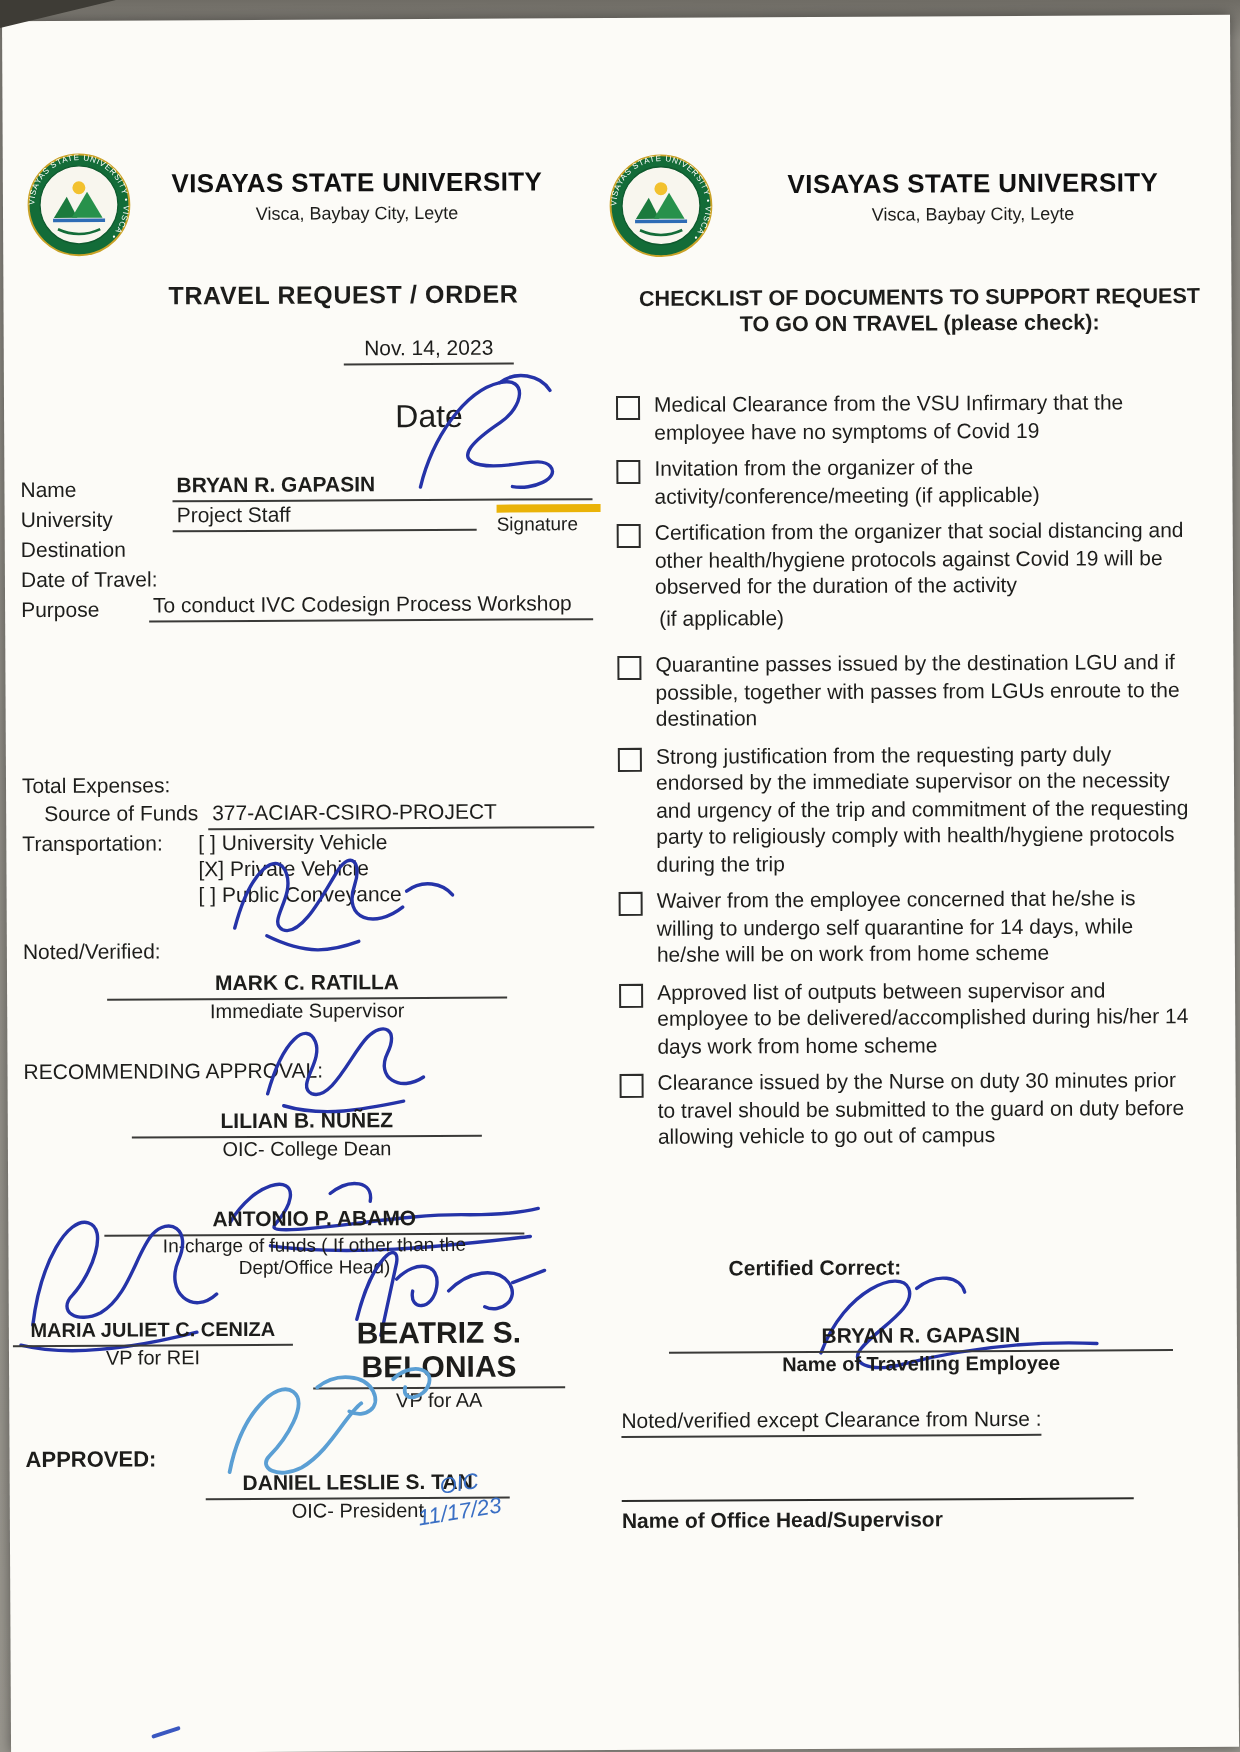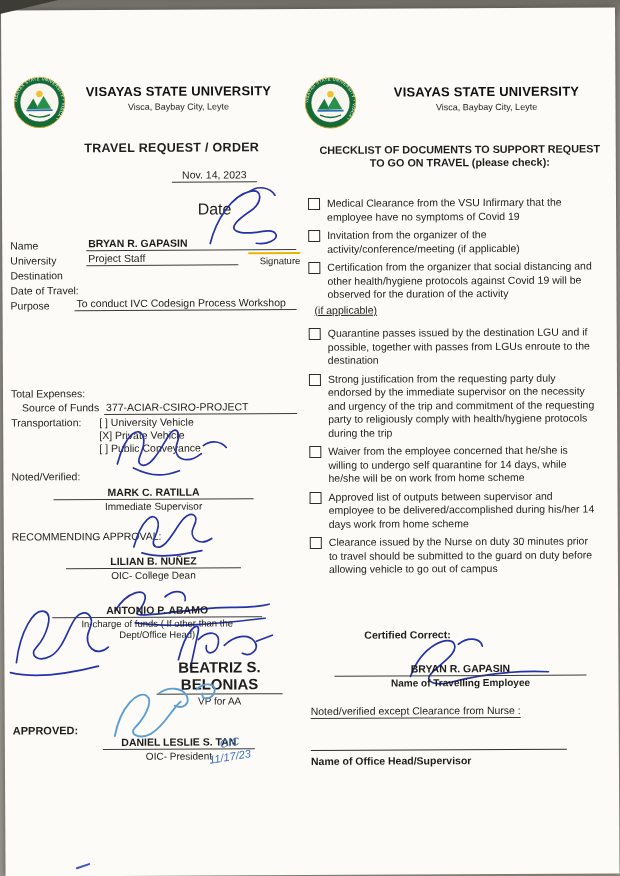--- a/index.html
+++ b/index.html
@@ -26,41 +26,41 @@
   .form-title { font-size:12.5px; font-weight:bold; letter-spacing:0.3px; }
 
   .date-val { display:inline-block; border-bottom:1px solid #3a3a38; padding:0 10px 1px; font-size:10.5px;text-align:center; }
   .date-lab { font-size:16px; margin-top:18px; }
 
   .frow { display:flex; height:15px; font-size:10.5px; align-items:flex-end; }
   .flabel { width:76px; flex:none; }
   .fvalue { flex:1; border-bottom:1px solid #3a3a38; padding:0 2px 1px; }
   .fvalue.fixed { flex:none; width:152px; }
 
-  .sig-label { border-top:2px solid #eab308; font-size:9.5px; text-align:right; padding-top:1px; }
+  .sig-label { border-top:4px solid #eab308; font-size:9.5px; text-align:left; padding-top:1px; }
 
   .opt { font-size:10.5px; height:13px; }
 
   .sigblock .signame { font-weight:bold; font-size:10.5px; text-align:center;
                        border-bottom:1px solid #3a3a38; padding-bottom:1px; }
   .sigblock .sigtitle { font-size:10px; text-align:center; margin-top:1px; }
   .sigblock .sigtitle2 { font-size:9.5px; text-align:center; }
 
   .sigsvg { position:absolute; pointer-events:none; }
   .sigsvg path { fill:none; stroke:#2533a8; stroke-width:1.7; stroke-linecap:round; stroke-linejoin:round; }
   .sigsvg.light path { stroke:#5b9fd4; stroke-width:1.9; }
 
   .handnote { color:#3a6fc4; font-style:italic; font-size:11px; transform:rotate(-9deg); }
 
   .chk-title { font-size:10.8px; font-weight:bold; line-height:1.25; }
 
   .citem { display:flex; margin-bottom:5px; }
   .cbox { flex:none; width:12px; height:12px; border:1.4px solid #2c2c2a; margin:1px 7px 0 0; background:#fdfdfa; }
   .ctext { width:268px; font-size:10.5px; line-height:13.5px; }
-  .cnote { font-size:10.5px; line-height:13.5px; margin:2px 0 10px 6px;text-decoration:underline; }
+  .cnote { font-size:10.5px; line-height:13.5px; margin:2px 0 10px 21px; }
 
   .blank-line { border-bottom:1.2px solid #2c2c2a; }
   .ink-dash { position:absolute; width:15px; height:2px; background:#3a57c0; transform:rotate(-18deg); border-radius:2px; }
 </style>
 </head>
 <body>
 
 <div class="scan">
   <div class="paper">
     <div class="layer">
@@ -165,20 +165,24 @@
       <svg class="sigsvg" style="left:0px; top:592px;" width="118" height="78" viewBox="0 0 118 78">
         <path d="M12,60 C16,28 30,6 40,9 C50,12 42,34 32,45 C24,53 34,60 46,54 C60,46 64,24 72,15 C80,6 92,12 85,28 C78,44 92,56 104,45"></path>
         <path d="M6,70 C30,76 62,72 94,64"></path>
       </svg>
       <svg class="sigsvg" style="left:150px; top:606px;" width="125" height="58" viewBox="0 0 125 58">
         <path d="M24,44 C32,12 46,4 44,16 L36,52"></path>
         <path d="M44,24 C54,14 66,16 64,28 C62,40 50,40 52,30"></path>
         <path d="M70,30 C80,20 94,18 100,26 C106,34 96,42 88,38"></path>
         <path d="M102,26 L118,20"></path>
       </svg>
+      <div class="abs sigblock" style="left:2px; top:650px; width:140px;">
+        <div class="signame" style="font-size:10px;">MARIA JULIET C. CENIZA</div>
+        <div class="sigtitle">VP for REI</div>
+      </div>
       <div class="abs sigblock" style="left:152px; top:649px; width:126px;">
         <div class="signame" style="font-size:15px;">BEATRIZ S. BELONIAS</div>
         <div class="sigtitle">VP for AA</div>
       </div>
 
       <div class="abs bold" style="left:8px; top:714px; font-size:11px;">APPROVED:</div>
       <svg class="sigsvg light" style="left:92px; top:670px;" width="148" height="76" viewBox="0 0 148 76">
         <path d="M18,56 C24,26 42,10 50,16 C58,22 46,40 38,48 C32,54 42,60 54,54 C68,46 76,28 84,22"></path>
         <path d="M62,14 C72,6 86,8 90,16 C94,24 86,30 78,26"></path>
         <path d="M100,10 C108,2 120,4 118,12 C116,20 104,22 106,14"></path>

